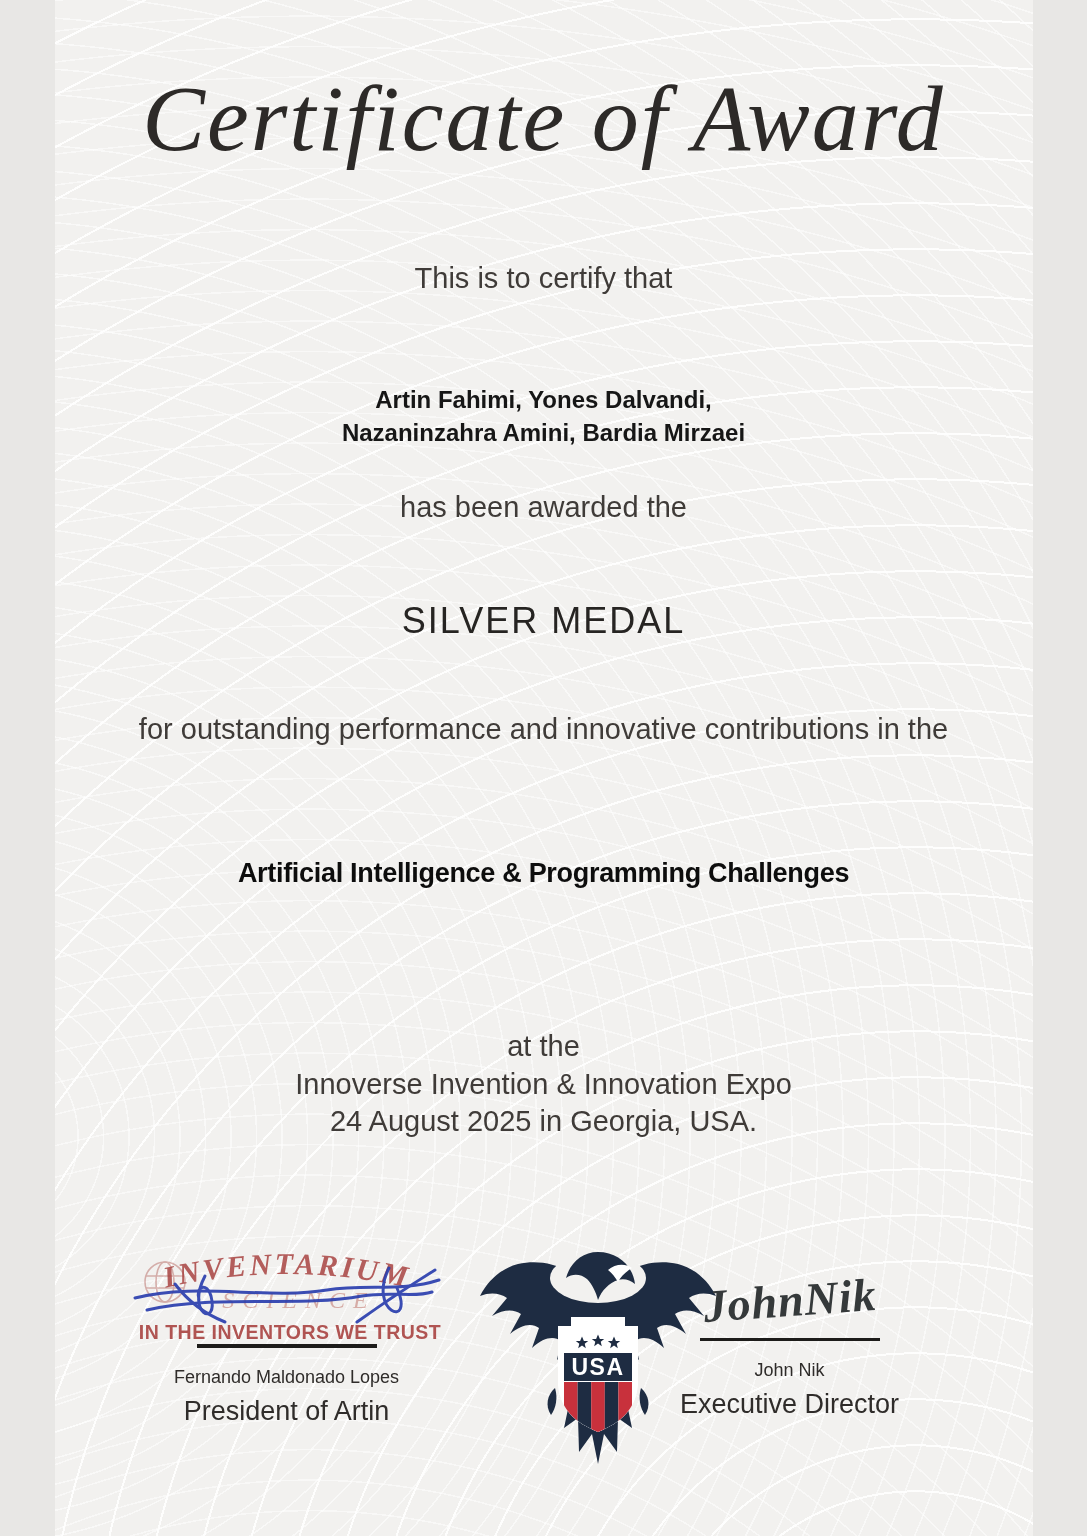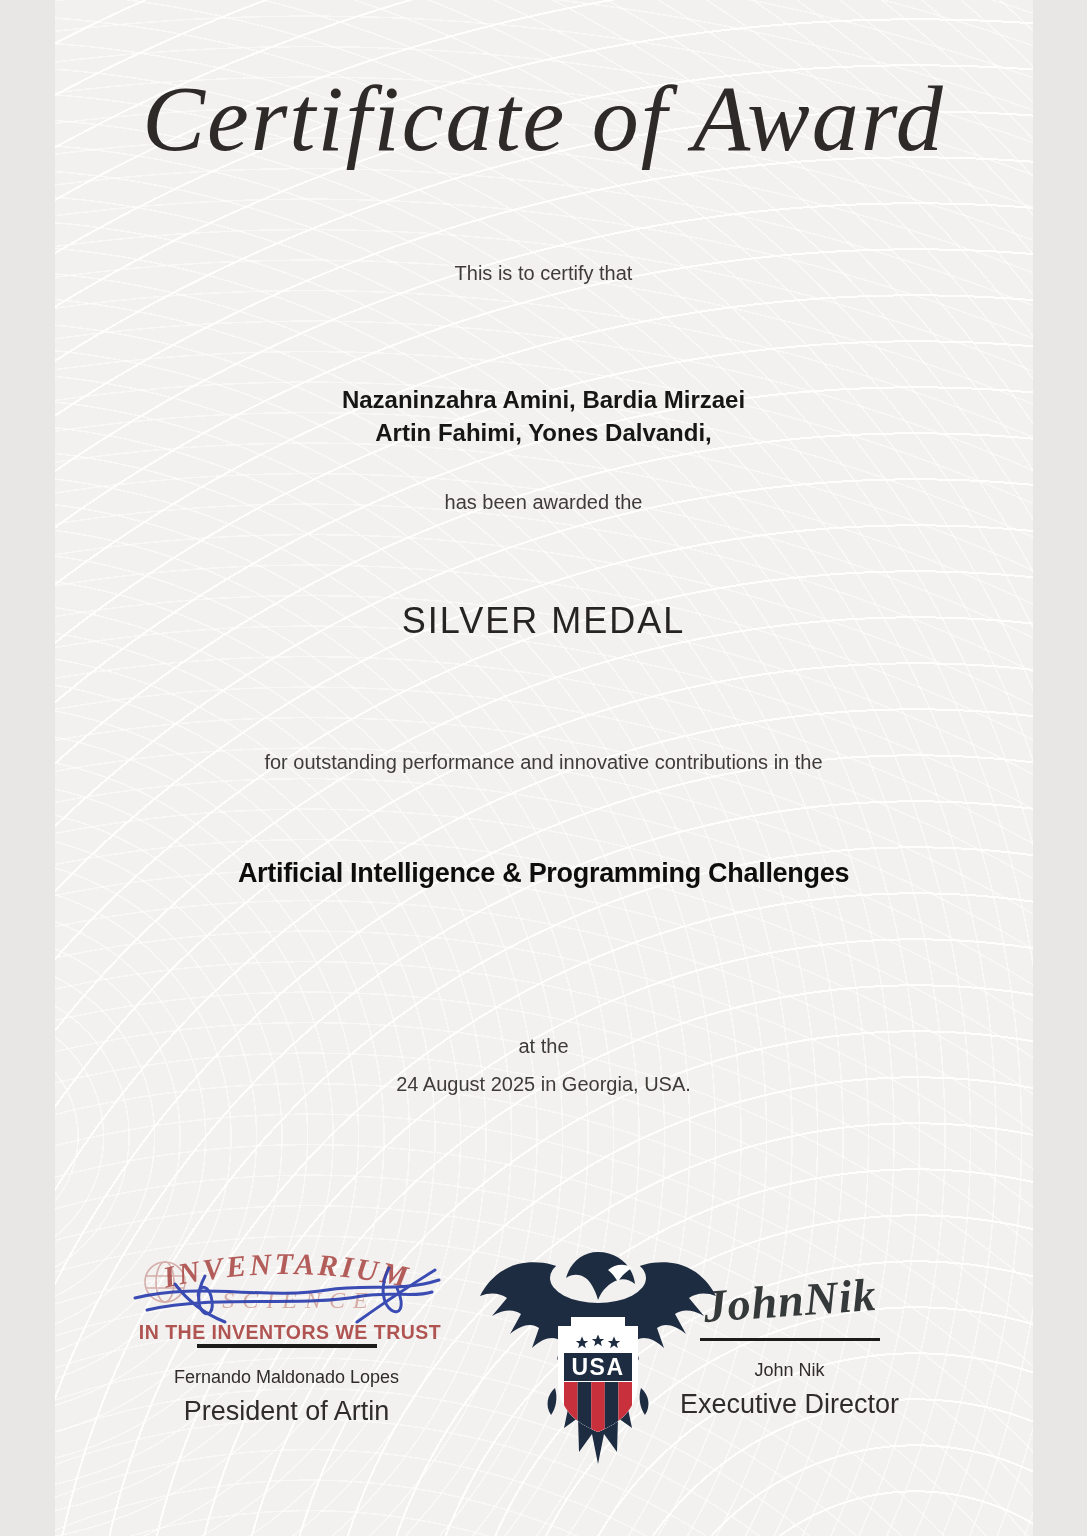--- a/index.html
+++ b/index.html
@@ -19,34 +19,34 @@
   .abs{position:absolute;left:0;width:100%;text-align:center;}
   .title{
     top:64px;
     font-family:"Liberation Serif","DejaVu Serif",serif;
     font-style:italic;
     font-size:94px;
     letter-spacing:2px;
     color:#2d2a28;
     font-weight:400;
   }
-  .line-sm{font-size:20px;color:#3f3b38;}
+  .line-sm{font-size:29px;color:#3f3b38;}
   .certify{top:262px;}
   .names{
     top:383px;
     font-size:24px;font-weight:bold;color:#161616;line-height:33px;
   }
   .awarded{top:491px;}
   .medal{
     top:600px;
     font-size:36px;
     letter-spacing:2px;
     color:#262422;
   }
-  .reason{top:751px;}
+  .reason{top:713px;}
   .category{
     top:858px;
     font-size:27px;font-weight:bold;color:#0d0d0d;letter-spacing:-0.3px;
   }
   .venue{top:1028px;line-height:37.5px;}
   .sign-block{position:absolute;text-align:center;}
   .sign-left{left:60px;top:1242px;width:344px;}
   .sign-right{right:73px;top:1270px;width:340px;}
   .sig-script{
     font-family:"Liberation Serif","DejaVu Serif",serif;
@@ -66,34 +66,35 @@
 </head>
 <body>
 
 <div class="page">
 
   <div class="abs title">Certificate of Award</div>
 
   <div class="abs line-sm certify">This is to certify that</div>
 
   <div class="abs names">
+    <div>Artin Fahimi, Yones Dalvandi,</div>
     <div>Nazaninzahra Amini, Bardia Mirzaei</div>
-    <div>Artin Fahimi, Yones Dalvandi,</div>
   </div>
 
   <div class="abs line-sm awarded">has been awarded the</div>
 
   <div class="abs medal">SILVER MEDAL</div>
 
   <div class="abs line-sm reason">for outstanding performance and innovative contributions in the</div>
 
   <div class="abs category">Artificial Intelligence &amp; Programming Challenges</div>
 
   <div class="abs line-sm venue">
     <div>at the</div>
+    <div>Innoverse Invention &amp; Innovation Expo</div>
     <div>24 August 2025 in Georgia, USA.</div>
   </div>
 
   <div class="sign-block sign-left">
     <svg class="stamp-svg" width="320" height="112" viewBox="0 0 320 112">
       <defs>
         <path id="stampArc" d="M14,52 Q160,12 306,52" fill="none"></path>
       </defs>
 
       <g stroke="#b05c55" fill="none" stroke-width="1.6" opacity="0.45">

